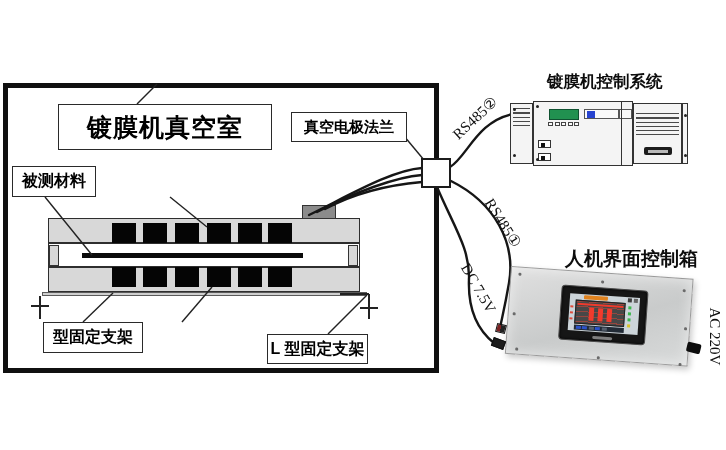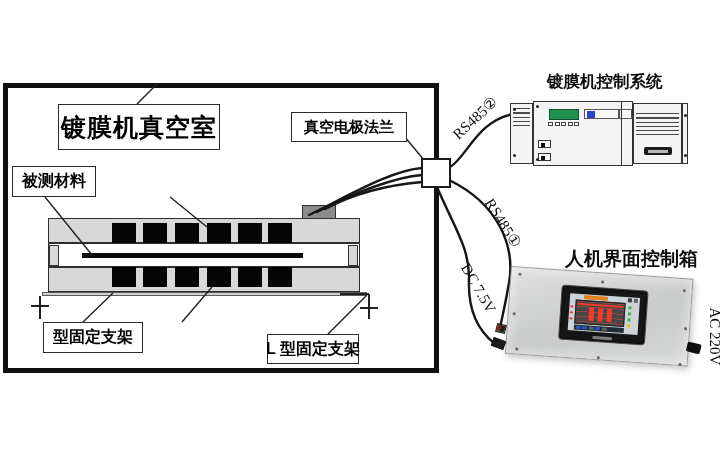--- a/index.html
+++ b/index.html
@@ -30,27 +30,27 @@
   #overlay{left:0;top:0;width:726px;height:450px;z-index:4;pointer-events:none;}
 
   
   .connector{left:421px;top:158px;width:30px;height:30px;background:#ffffff;
              border:2.2px solid #1c1c1c;box-sizing:border-box;z-index:6;}
 
   
   .lblbox{position:absolute;background:#ffffff;border:1.6px solid #2a2a2a;box-sizing:border-box;
           display:flex;align-items:center;justify-content:center;font-weight:bold;color:#000;
           font-size:16px;z-index:7;white-space:nowrap;}
-  .box-title{left:58px;top:104px;width:162px;height:46px;font-size:25px;letter-spacing:1px;}
+  .box-title{left:58px;top:104px;width:214px;height:46px;font-size:25px;letter-spacing:1px;}
   .box-flange{left:291px;top:112px;width:116px;height:30px;font-size:15px;}
   .box-material{left:12px;top:166px;width:84px;height:31px;}
   .box-receiver{left:128px;top:166px;width:86px;height:31px;}
   .box-frame{left:43px;top:322px;width:100px;height:31px;}
   .box-light{left:152px;top:322px;width:86px;height:31px;}
-  .box-bracket{left:267px;top:334px;width:92px;height:30px;}
+  .box-bracket{left:267px;top:334px;width:101px;height:30px;}
 
   
   .sec-title{position:absolute;font-weight:600;color:#0d0d0d;z-index:8;white-space:nowrap;}
   .title-plc{left:547px;top:71px;font-size:16.5px;}
   .title-hmi{left:565px;top:246px;font-size:19px;}
 
   
   .wlabel{position:absolute;font-family:"Liberation Serif","DejaVu Serif","DejaVu Sans",serif;
           font-size:15px;color:#101010;z-index:8;white-space:nowrap;width:64px;text-align:center;}
   .lab-rs2{left:443px;top:109px;transform:rotate(-43deg);}

